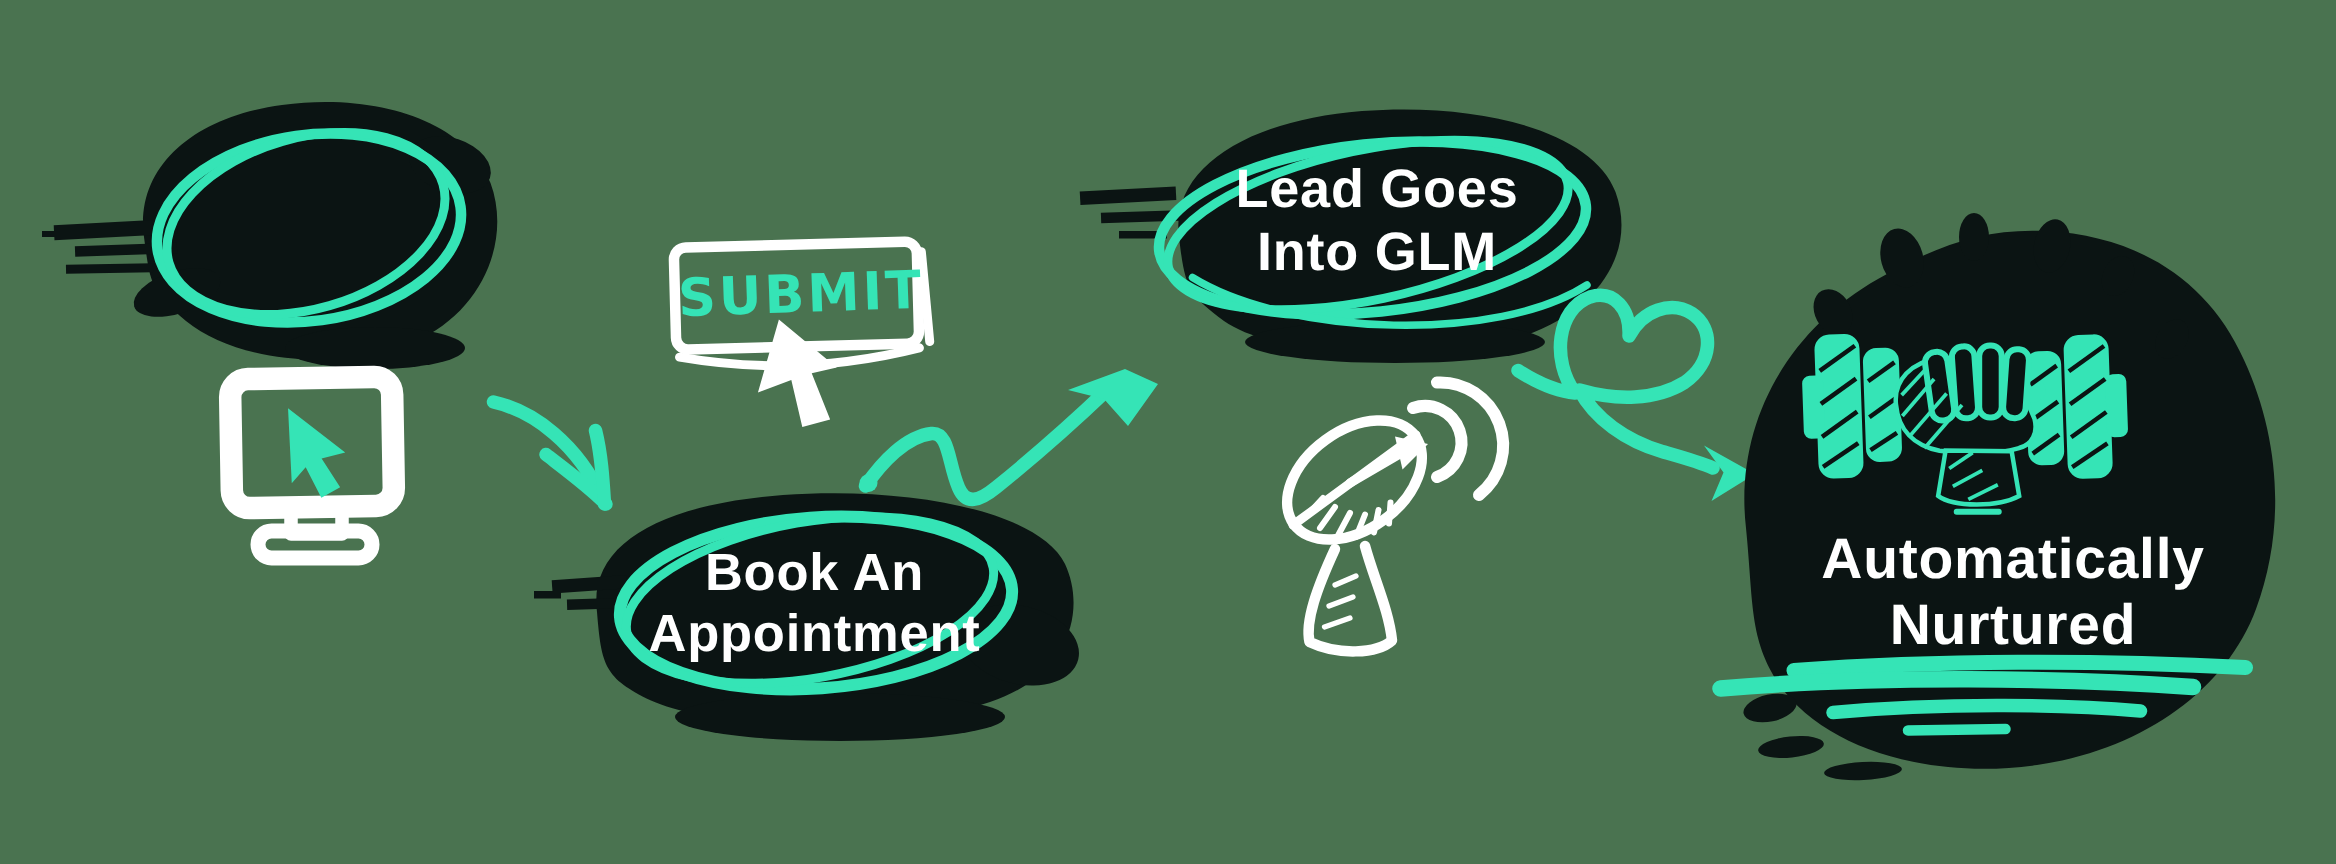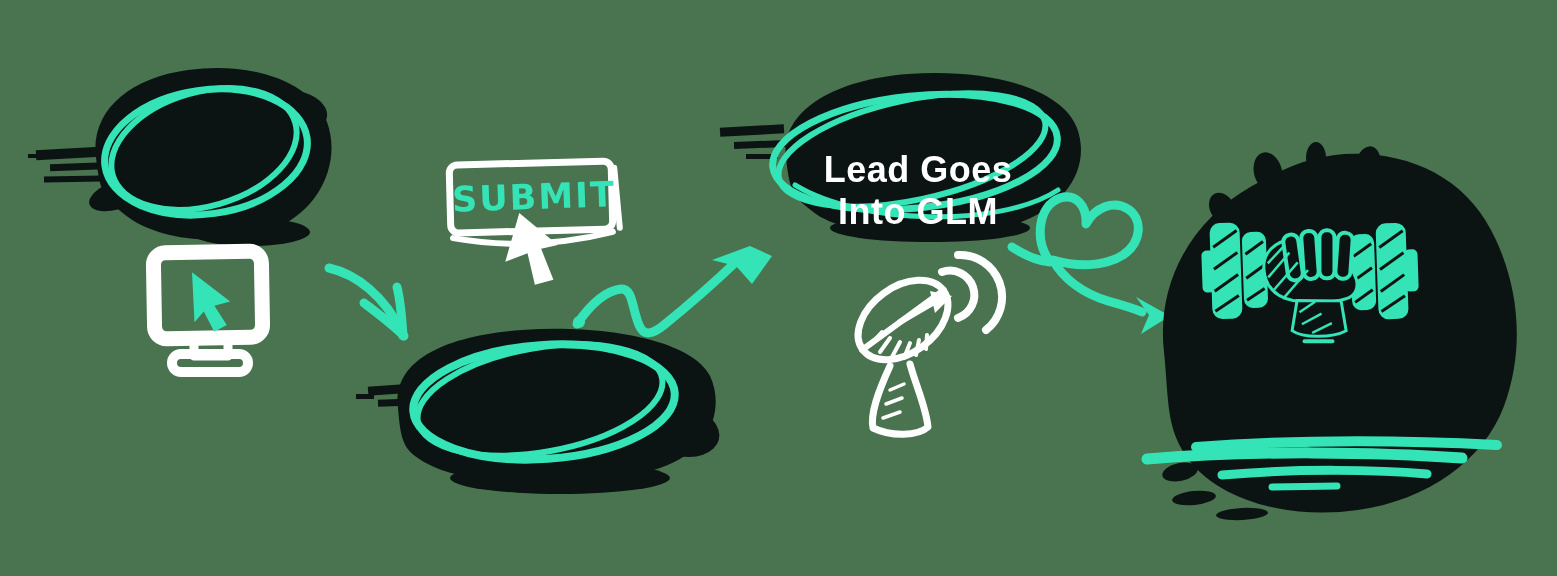--- a/index.html
+++ b/index.html
@@ -19,21 +19,21 @@
   .accent-stroke{stroke:var(--accent);fill:none;stroke-linecap:round;stroke-linejoin:round;}
   .accent-fill{fill:var(--accent);}
   .white-stroke{stroke:var(--white);fill:none;stroke-linecap:round;stroke-linejoin:round;}
   .white-fill{fill:var(--white);}
   .step-label{
     position:absolute;color:var(--white);font-weight:700;text-align:center;
     white-space:pre-line;letter-spacing:0.5px;line-height:1.16;
   }
   #label-1{left:100px;top:111px;width:212px;font-size:34px;}
   #label-2{left:390px;top:362px;width:306px;font-size:35px;}
-  #label-3{left:768px;top:105px;width:300px;font-size:36px;margin-top:44px;}
+  #label-3{left:768px;top:105px;width:300px;font-size:36px;}
   #label-4{left:1158px;top:351px;width:368px;font-size:38px;}
   #label-submit{
     position:absolute;left:452px;top:168px;width:160px;height:58px;
     color:var(--accent);font-weight:700;font-size:35px;text-align:center;
     line-height:58px;letter-spacing:2px;transform:rotate(-2deg);
     font-family:"DejaVu Sans","Liberation Sans",sans-serif;
   }
 </style>
 </head>
 <body>
@@ -203,16 +203,20 @@
     <g>
       <path class="accent-stroke" stroke-width="10" d="M 1196,447 C 1290,440 1400,440 1497,445"></path>
       <path class="accent-stroke" stroke-width="11" d="M 1147,459 C 1250,450 1380,452 1462,458"></path>
       <path class="accent-stroke" stroke-width="9" d="M 1222,475 C 1300,468 1380,470 1427,474"></path>
       <path class="accent-stroke" stroke-width="7" d="M 1272,487 L 1337,486"></path>
     </g>
 
   </svg>
 
   <div id="label-submit">SUBMIT</div>
+  <div id="label-2" class="step-label">Book An
+Appointment</div>
   <div id="label-3" class="step-label">Lead Goes
 Into GLM</div>
+  <div id="label-4" class="step-label">Automatically
+Nurtured</div>
 
 </div>
 
 </body></html>

